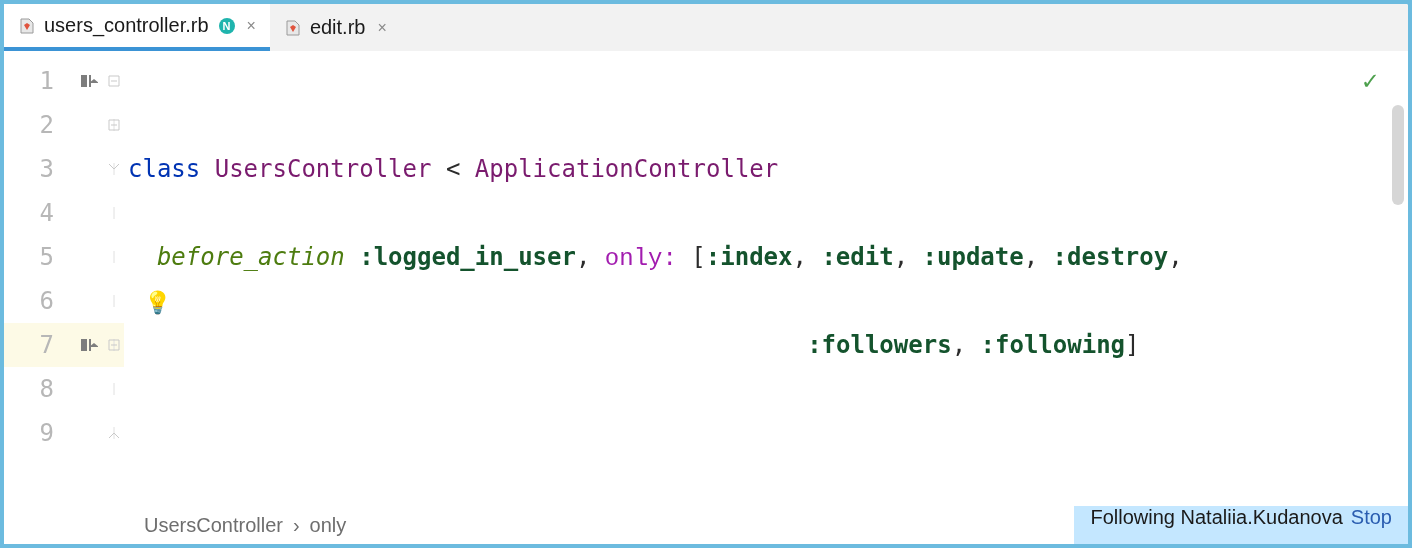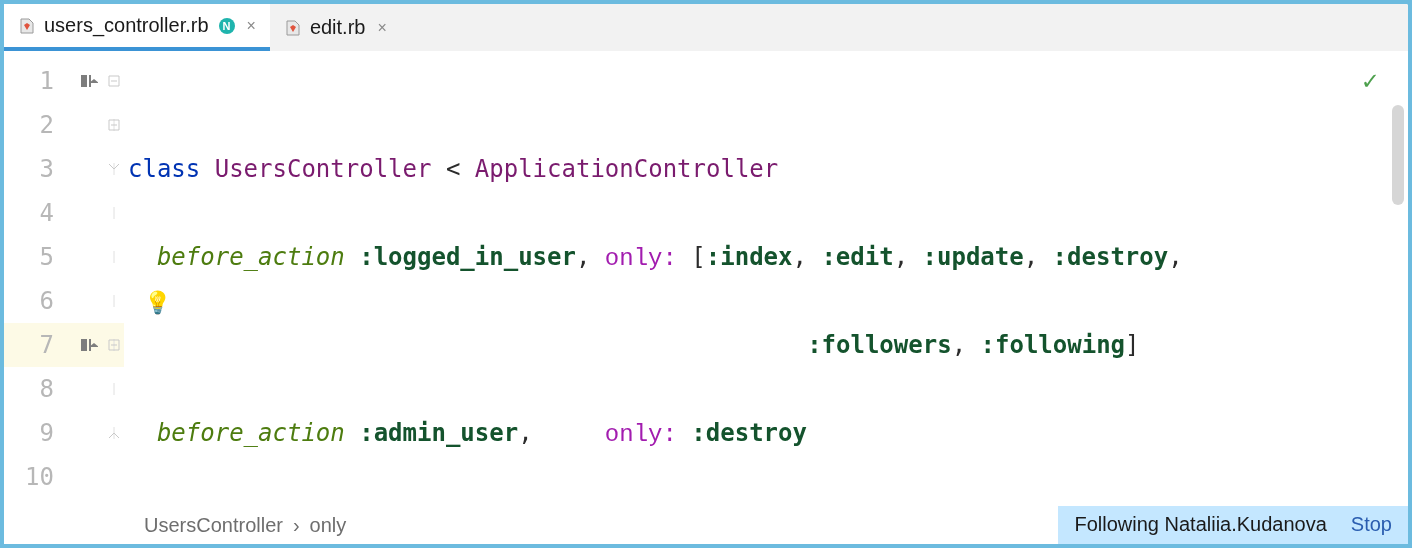--- a/index.html
+++ b/index.html
@@ -160,23 +160,23 @@
   .breadcrumb {
     flex:1;
     display:flex;
     align-items:center;
     gap: 10px;
     padding-left: 140px;
   }
   .following {
     background: #c4e7ff;
     display:flex;
-    align-items:flex-end;
-    padding: 8px 16px;
-    gap: 24px;
+    align-items:flex-start;
+    padding: 0 16px;
+    gap: 8px;
     color: #1a1a1a;
   }
   .following a {
     color: #2a5db0;
     cursor:pointer;
   }
 </style>
 </head>
 <body>
 
@@ -229,21 +229,20 @@
         <span class="mark">
           <svg width="20" height="20" viewBox="0 0 20 20">
               <rect x="3" y="4" width="6" height="12" fill="#7d7d7d"></rect>
               <rect x="11" y="4" width="2" height="12" fill="#7d7d7d"></rect>
               <path d="M14 10l4 5V5z" fill="#7d7d7d" transform="rotate(90 16 10)"></path>
             </svg>
         </span>
       </div>
       <div class="num">8</div>
       <div class="num">9</div>
-      <div class="num">10</div>
     </div>
 
     <div class="foldcol">
       <div class="fold">
           <svg width="12" height="12">
             <path d="M1 1h10v10H1z" fill="none" stroke="#c9c9c9"></path>
             <path d="M3 6h6" stroke="#c9c9c9"></path>
           </svg>
         </div>
       <div class="fold">
@@ -293,21 +292,20 @@
           </svg>
         </div>
       <div class="fold"></div>
     </div>
 
     <div class="code">
       <span class="bulb">💡</span>
 <div class="line"><span class="kw">class </span><span class="cls">UsersController</span><span class="plain"> &lt; </span><span class="cls">ApplicationController</span></div>
 <div class="line"><span class="plain">  </span><span class="ba">before_action</span><span class="plain"> </span><span class="sym">:logged_in_user</span><span class="plain">, </span><span class="key">only:</span><span class="plain"> </span><span class="br">[</span><span class="sym">:index</span><span class="plain">, </span><span class="sym">:edit</span><span class="plain">, </span><span class="sym">:update</span><span class="plain">, </span><span class="sym">:destroy</span><span class="plain">,</span></div>
 <div class="line"><span class="plain">                                               </span><span class="sym">:followers</span><span class="plain">, </span><span class="sym">:following</span><span class="br">]</span></div>
-<div class="line"><span class="plain">  </span><span class="ba">before_action</span><span class="plain"> </span><span class="sym">:admin_user</span><span class="plain">,     </span><span class="key">only:</span><span class="plain"> </span><span class="sym">:destroy</span></div>
 
 
 
 
 
     </div>
   </div>
 
   <div class="statusbar">
     <div class="breadcrumb">

